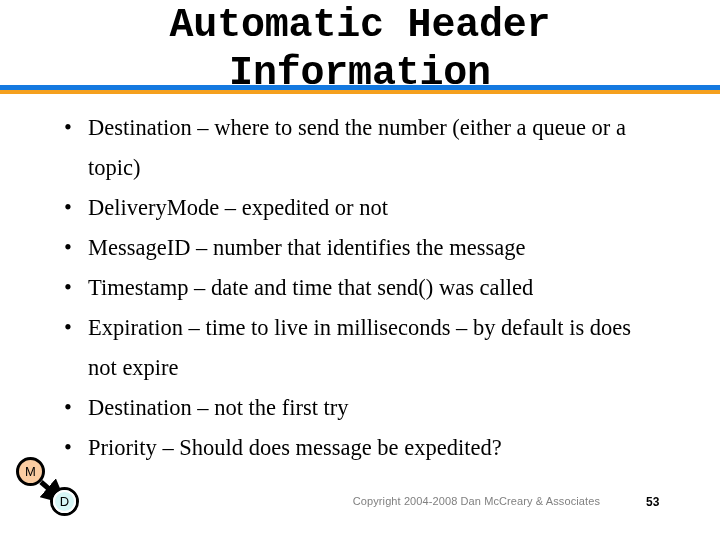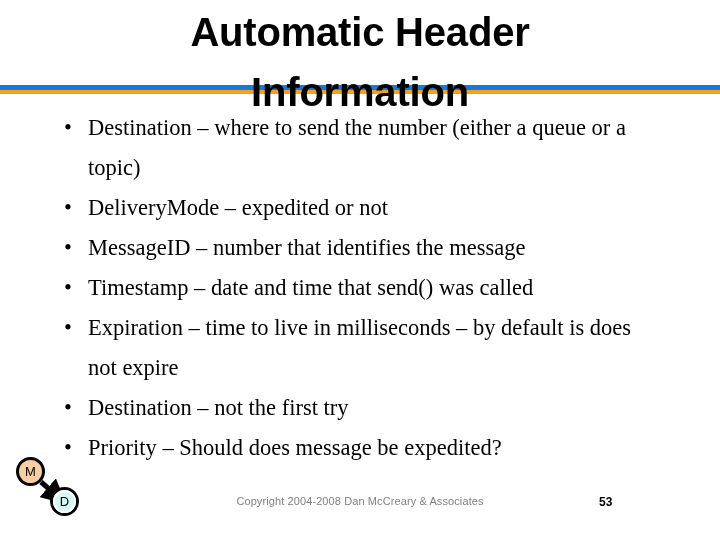--- a/index.html
+++ b/index.html
@@ -26,24 +26,24 @@
   
   #title-block {
     position: absolute;
     left: 0;
     top: 2px;
     width: 720px;
     text-align: center;
     z-index: 3;
   }
   #slide-title {
-    font-family: Liberation Sans, sans-serif;
+    font-family: Liberation Mono, monospace;
     font-weight: bold;
     font-size: 40px;
-    line-height: 60px;
+    line-height: 48px;
     color: #000000;
     letter-spacing: -0.2px;
     white-space: pre-line;
     margin: 0;
   }
 
   
   #divider-blue {
     position: absolute;
     left: 0;
@@ -95,29 +95,29 @@
   .bullet-text {
     display: block;
   }
 
   
   #footer-copyright {
     position: absolute;
     left: 120px;
     top: 495px;
     width: 480px;
-    text-align: center;
+    text-align: right;
     font-family: "Liberation Sans", sans-serif;
     font-size: 11px;
     color: #808080;
     letter-spacing: 0.1px;
   }
   #page-number {
     position: absolute;
-    left: 599px;
+    left: 646px;
     top: 495px;
     width: 40px;
     text-align: left;
     font-family: "Liberation Sans", sans-serif;
     font-size: 12px;
     font-weight: bold;
     color: #000000;
   }
 
   

